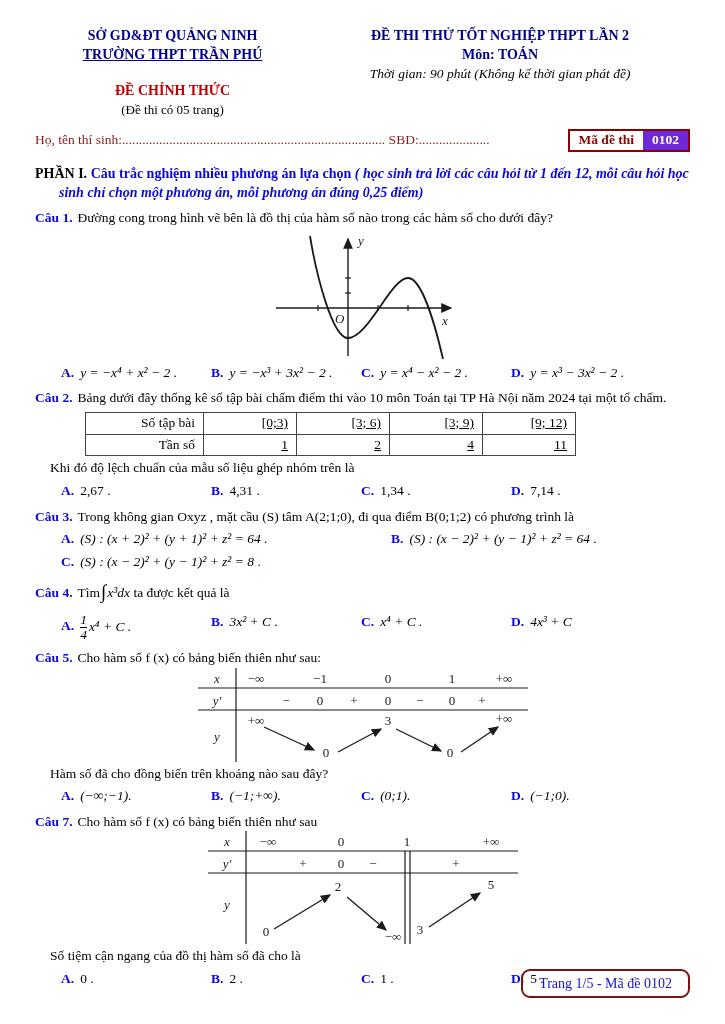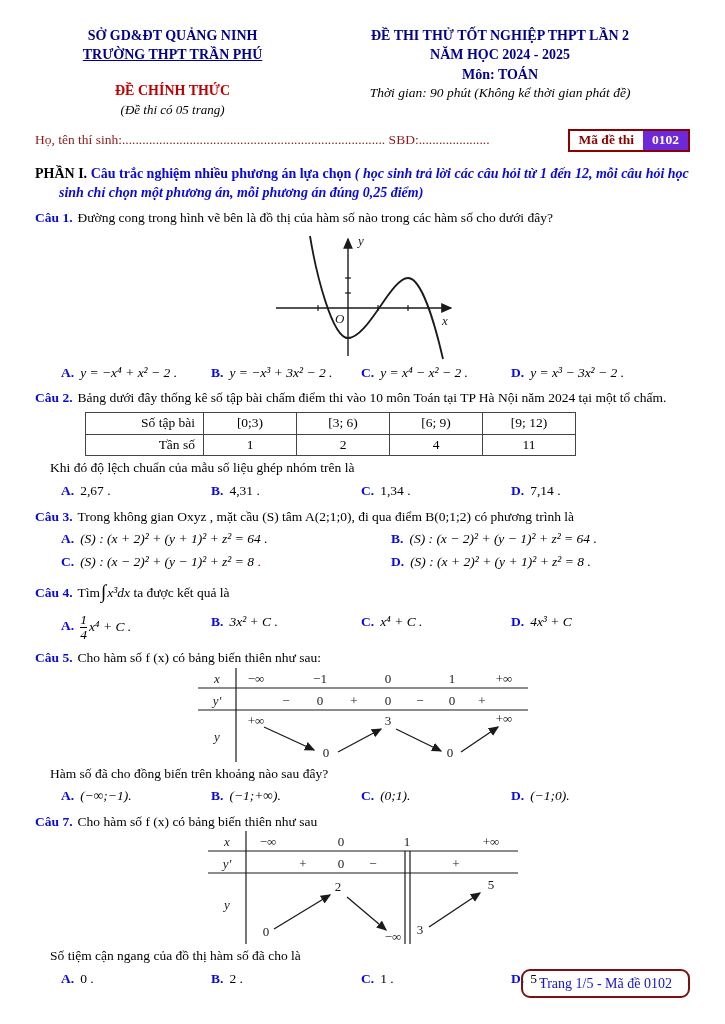--- a/index.html
+++ b/index.html
@@ -14,21 +14,21 @@
   .red { color:#c00000; }
   b,.b { font-weight:bold; }
 
   
   .hdr { display:flex; }
   .hdr-left { width:42%; text-align:center; }
   .hdr-right { width:58%; text-align:center; }
   .hdr-left .l1, .hdr-right .l1, .hdr-right .l2, .hdr-right .subj { font-weight:bold; color:#00008B; font-size:14px; }
   .hdr-left .l2 { font-weight:bold; color:#00008B; font-size:14px; text-decoration:underline; }
   .official { color:#c00000; font-weight:bold; font-size:14px; margin-top:16px; }
-  .pagesnote { font-style:italic; font-size:13px; margin-top:1px; }
+  .pagesnote { font-size:13px; margin-top:1px; }
   .duration { font-style:italic; font-size:13.5px; }
 
   
   .cand { display:flex; align-items:center; margin-top:10px; }
   .cand-text { color:#8B1A1A; font-size:13.5px; flex:1; white-space:nowrap; overflow:hidden; }
   .code-box { display:flex; border:2px solid #8B0000; margin-left:10px; align-items:stretch; }
   .code-label { color:#8B0000; font-weight:bold; padding:0 9px; font-size:13.5px; }
   .code-value { background:#6d28d9; color:#fff; font-weight:bold; padding:0 9px; font-size:13.5px; }
 
   
@@ -58,21 +58,21 @@
   
   .fig { display:flex; justify-content:center; }
   svg text { font-family:"Liberation Serif","DejaVu Serif",serif; font-size:13px; fill:#1a1a1a; }
   svg text.it { font-style:italic; }
   svg text.mid { text-anchor:middle; }
 
   
   .dtable { border-collapse:collapse; margin:4px 0 2px 50px; }
   .dtable td { border:1px solid #444; padding:1px 8px; font-size:13.5px; }
   .dtable td.first { width:118px; text-align:right; }
-  .dtable td.c { width:93px; text-align:center; }
+  .dtable td.c { width:93px; text-align:right;text-decoration:underline; }
 
   .footer-box {
     position:absolute; right:35px; bottom:26px;
     border:2px solid #7B1113; border-radius:9px; padding:3px 16px;
     color:#1414c8; font-size:14px;
   }
 </style>
 </head>
 <body>
 
@@ -80,21 +80,20 @@
 
   <div class="hdr">
     <div class="hdr-left">
       <div class="l1">SỞ GD&amp;ĐT QUẢNG NINH</div>
       <div class="l2">TRƯỜNG THPT TRẦN PHÚ</div>
       <div class="official">ĐỀ CHÍNH THỨC</div>
       <div class="pagesnote">(Đề thi có 05 trang)</div>
     </div>
     <div class="hdr-right">
       <div class="l1">ĐỀ THI THỬ TỐT NGHIỆP THPT LẦN 2</div>
-      <div class="l2">NĂM HỌC 2024 - 2025</div>
       <div class="subj">Môn: TOÁN</div>
       <div class="duration">Thời gian: 90 phút (Không kể thời gian phát đề)</div>
     </div>
   </div>
 
   <div class="cand">
     <div class="cand-text">Họ, tên thí sinh:.............................................................................. SBD:.....................</div>
     <div class="code-box">
       <div class="code-label">Mã đề thi</div>
       <div class="code-value">0102</div>
@@ -136,21 +135,21 @@
 
   <div class="q">
     <span class="qlabel">Câu 2.</span><span>Bảng dưới đây thống kê số tập bài chấm điểm thi vào 10 môn Toán tại TP Hà Nội năm 2024 tại một tổ chấm.</span>
   </div>
   <table class="dtable">
     <tbody>
         <tr>
       <td class="first">Số tập bài</td>
       <td class="c">[0;3)</td>
       <td class="c">[3; 6)</td>
-      <td class="c">[6; 9)</td>
+      <td class="c">[3; 9)</td>
       <td class="c">[9; 12)</td>
     </tr>
     <tr>
       <td class="first">Tần số</td>
       <td class="c">1</td>
       <td class="c">2</td>
       <td class="c">4</td>
       <td class="c">11</td>
     </tr>
   </tbody>
@@ -165,21 +164,20 @@
 
   <div class="q">
     <span class="qlabel">Câu 3.</span><span>Trong không gian Oxyz , mặt cầu (S) tâm A(2;1;0), đi qua điểm B(0;1;2) có phương trình là</span>
   </div>
   <div class="optrow sup">
     <div class="opt2"><span class="okey">A.</span><span class="math">(S) : (x + 2)² + (y + 1)² + z² = 64 .</span></div>
     <div class="opt2"><span class="okey">B.</span><span class="math">(S) : (x − 2)² + (y − 1)² + z² = 64 .</span></div>
   </div>
   <div class="optrow sup">
     <div class="opt2"><span class="okey">C.</span><span class="math">(S) : (x − 2)² + (y − 1)² + z² = 8 </span><span class="red">.</span></div>
-    <div class="opt2"><span class="okey">D.</span><span class="math">(S) : (x + 2)² + (y + 1)² + z² = 8 .</span></div>
   </div>
 
   <div class="q">
     <span class="qlabel">Câu 4.</span><span>Tìm</span><span class="intsign">∫</span><span class="math">x³dx</span> <span>ta được kết quả là</span>
   </div>
   <div class="optrow tall">
     <div class="opt"><span class="okey">A.</span><span class="frac">
           <span class="num">1</span>
           <span class="den">4</span>
         </span><span class="math">x⁴ + C .</span></div>

